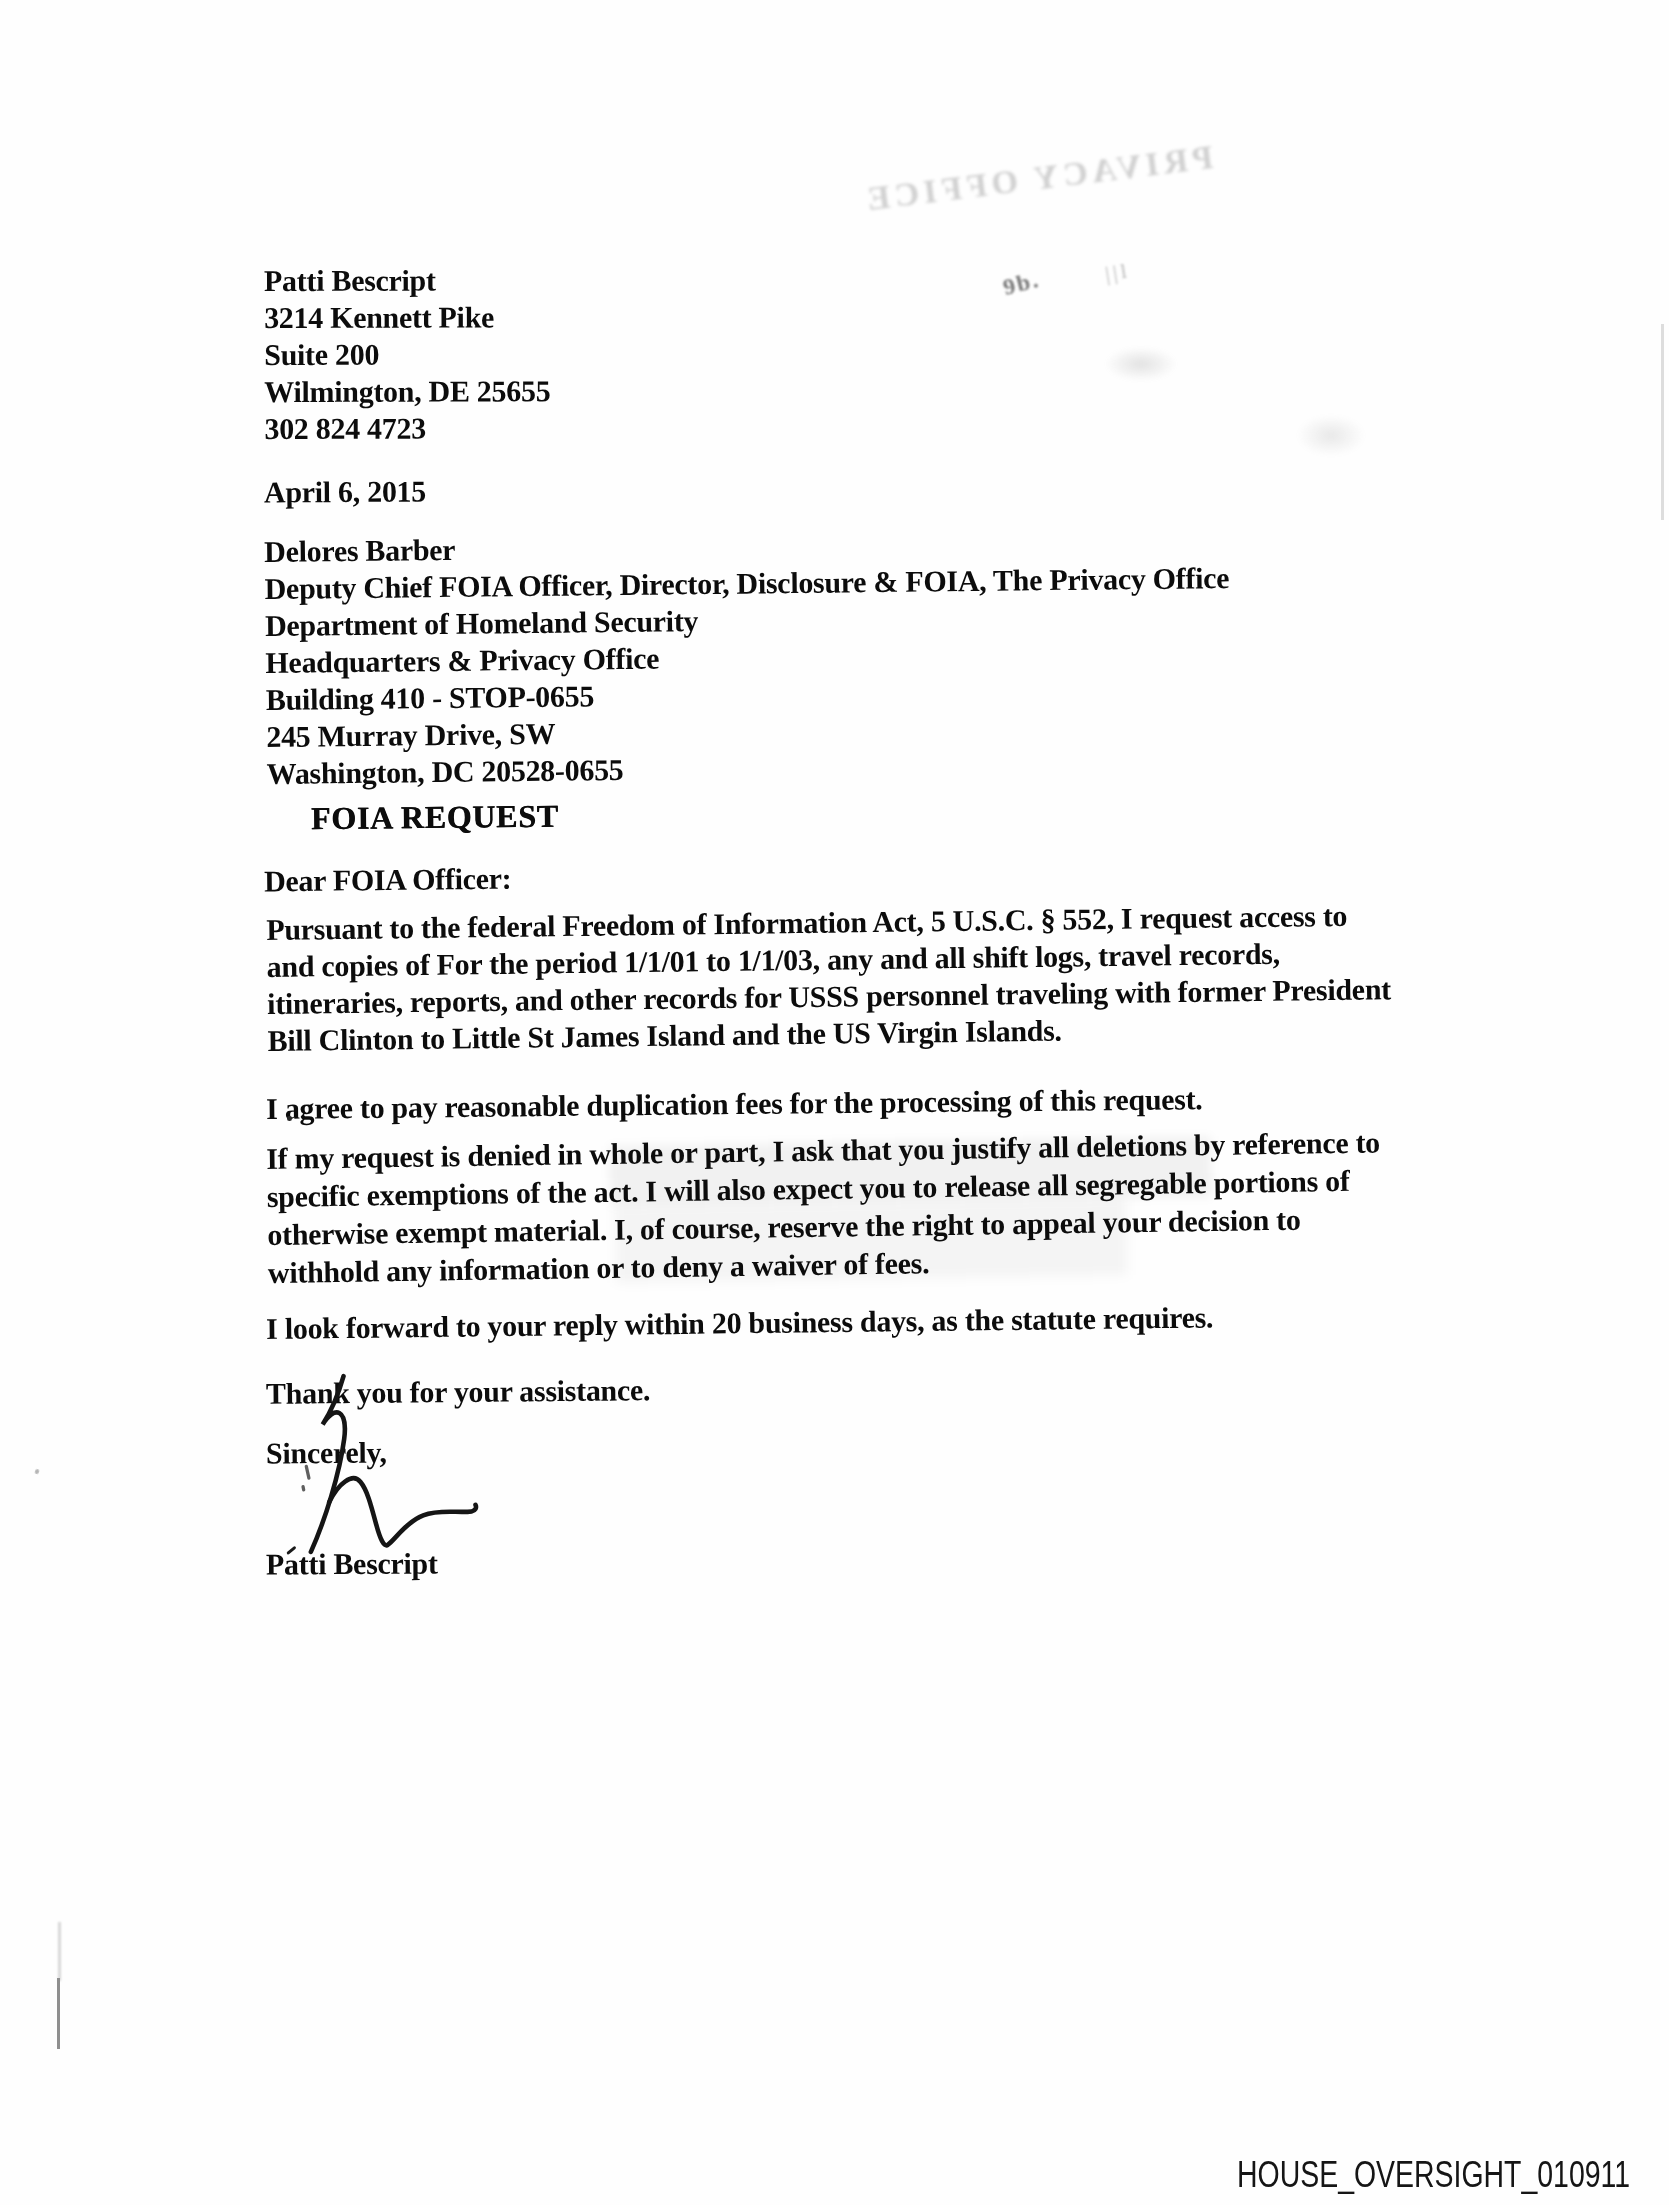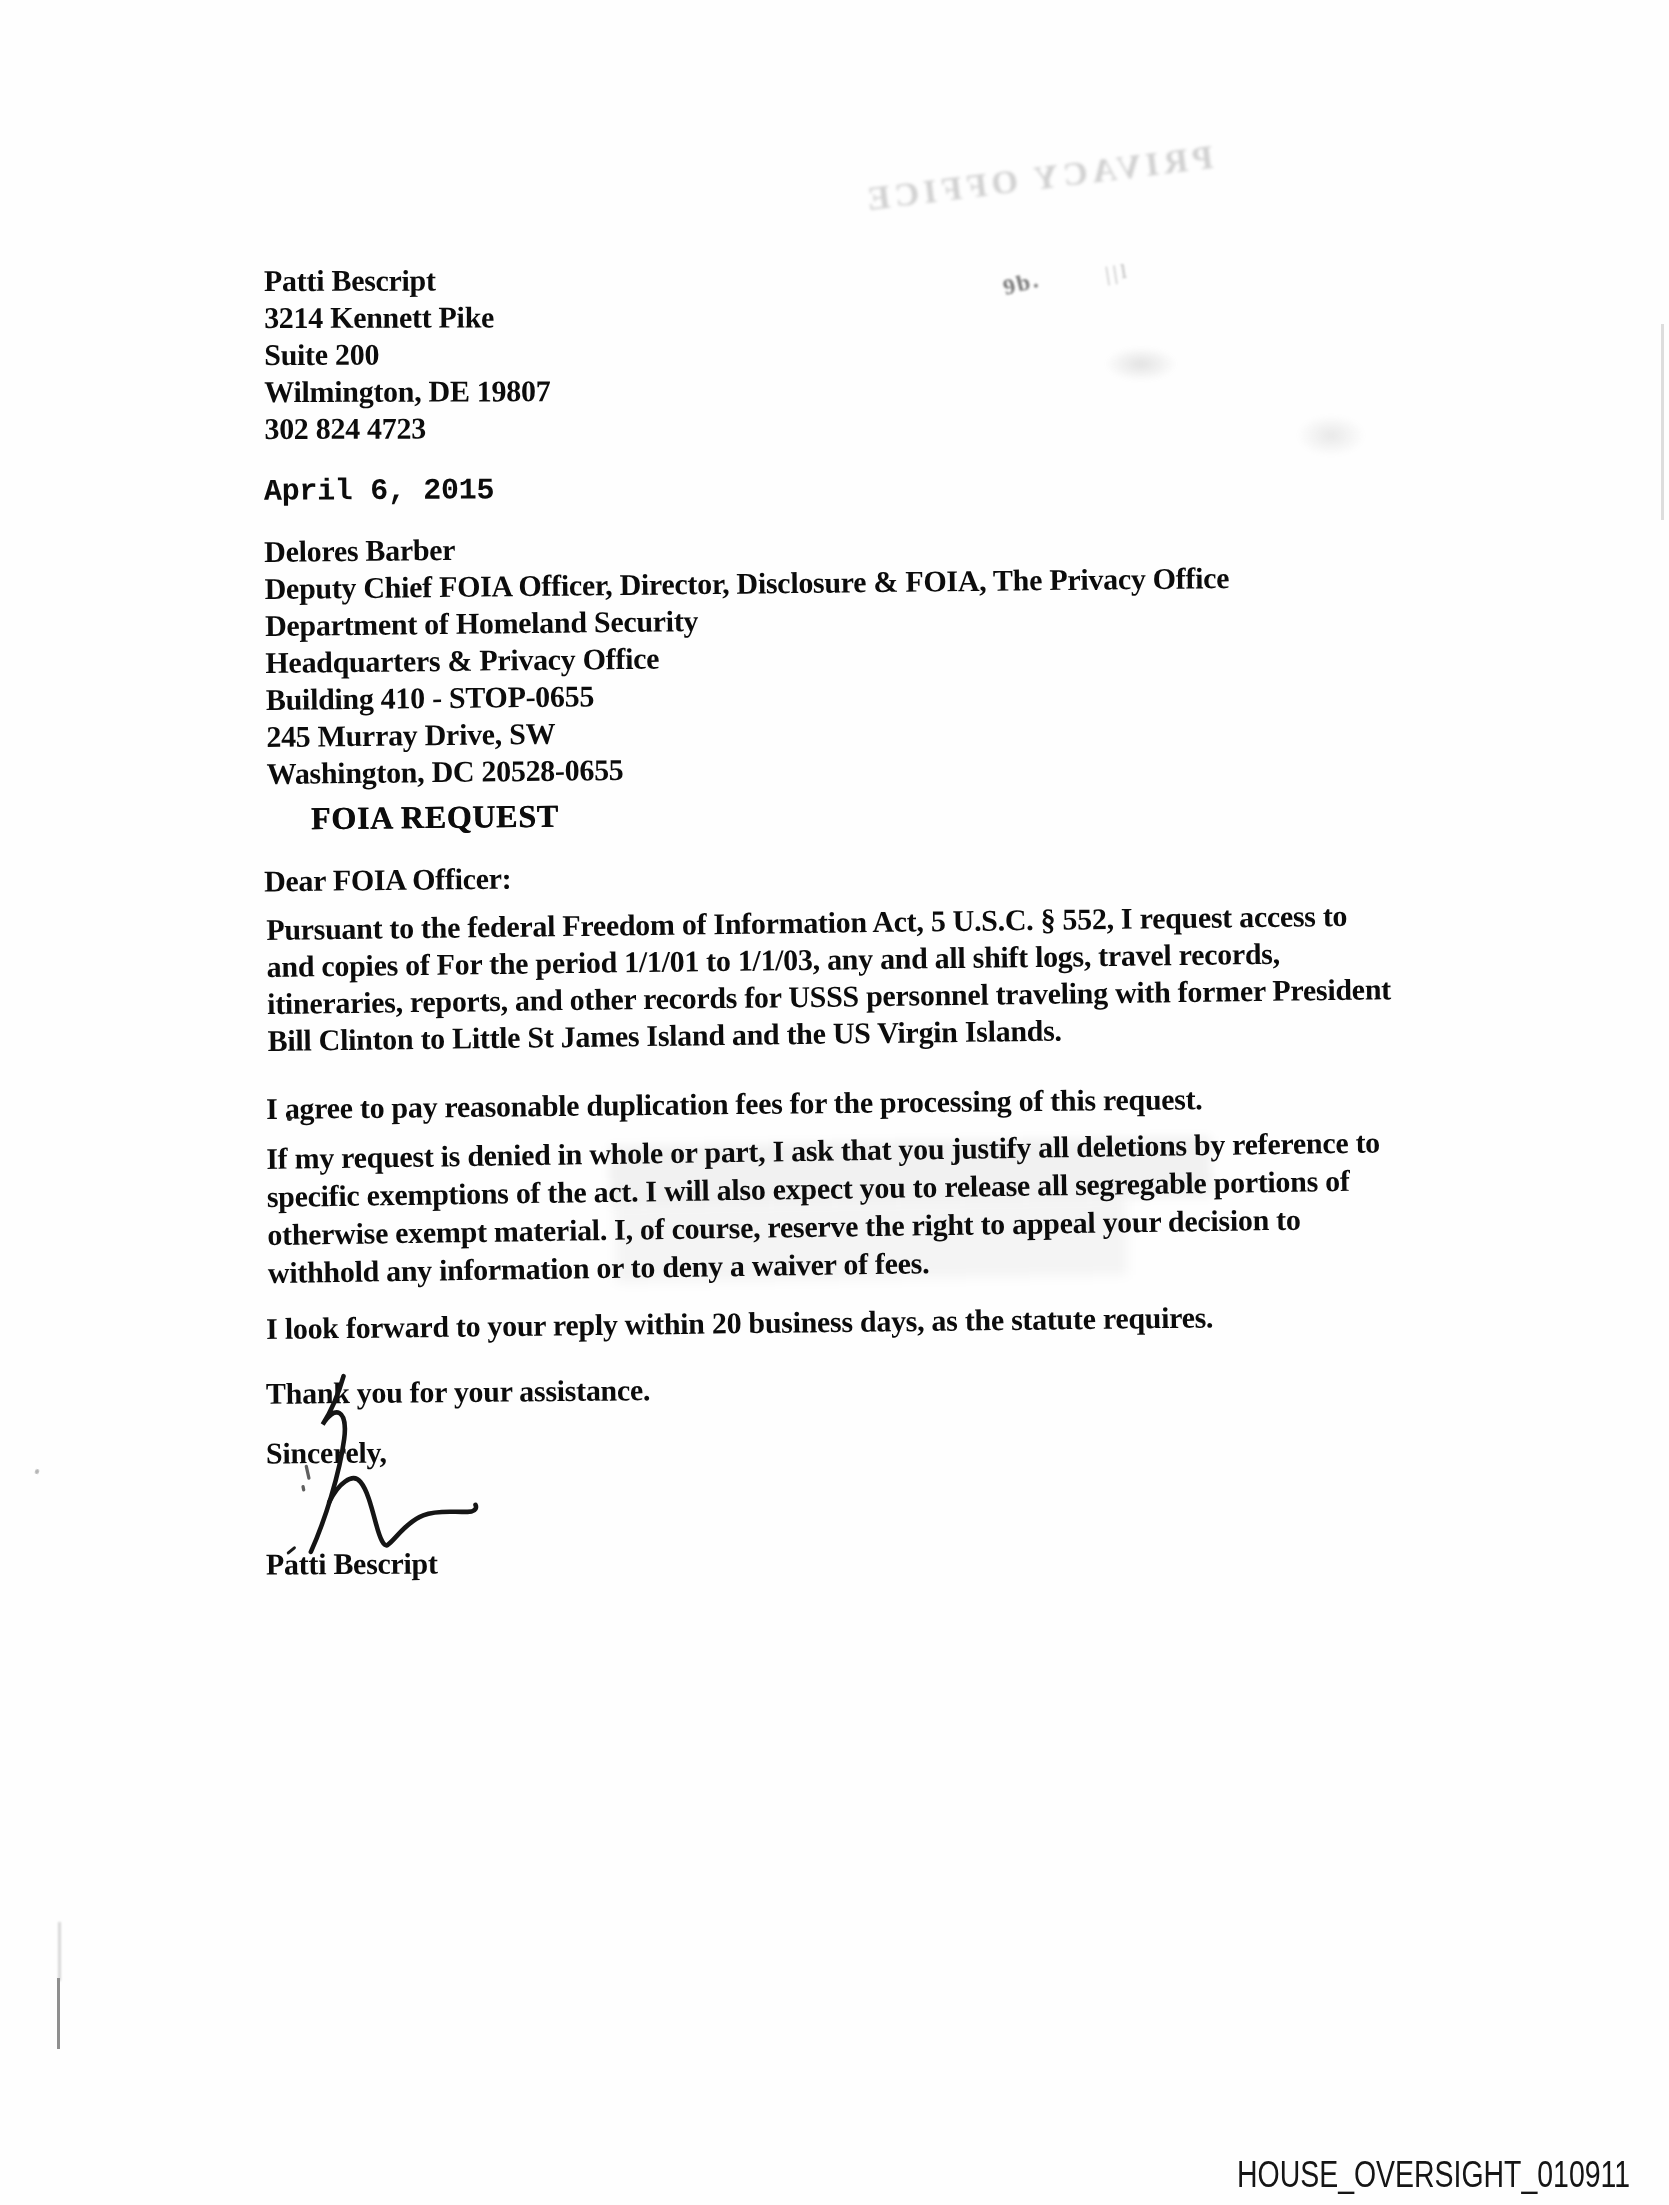--- a/index.html
+++ b/index.html
@@ -2,21 +2,21 @@
 <html style="font-size:10.5px"><head>
 <meta charset="utf-8">
 <style>
   html,body{margin:0;padding:0;background:#ffffff;}
   .page{position:relative;width:1669px;height:2205px;background:#fefefe;overflow:hidden;
         font-family:"Liberation Serif",serif;color:#0c0c0c;}
   .abs{position:absolute;}
   
   .t{font-weight:700;font-size:30px;line-height:37px;letter-spacing:-0.3px;white-space:nowrap;}
   .sender{left:264px;top:262px;transform:rotate(-0.15deg);transform-origin:left top;}
-  .date{left:264px;top:473px;transform:rotate(-0.35deg);font-family:Liberation Mono, monospace;}
+  .date{left:264px;top:473px;transform:rotate(-0.35deg);}
   .recipient{left:264px;top:533px;transform:rotate(-0.65deg);transform-origin:left top;}
   .subject{left:311px;top:799px;font-size:32px;letter-spacing:0.7px;transform:rotate(-0.6deg);
            text-shadow:0.5px 0 0 #0c0c0c;}
   .salutation{left:264px;top:861px;transform:rotate(-0.65deg);}
   .para{transform-origin:left top;}
   .p1{left:266px;top:911px;transform:rotate(-0.75deg);}
   .p2{left:266px;top:1090px;transform:rotate(-0.6deg);}
   .p3{left:266px;top:1140px;line-height:38px;transform:rotate(-0.85deg);}
   .p4{left:266px;top:1310px;transform:rotate(-0.7deg);}
   .thanks{left:266px;top:1373px;transform:rotate(-0.55deg);}
@@ -64,21 +64,21 @@
   <div class="abs stamp-frag">9b.</div>
   <div class="abs stamp-marks">||l</div>
   <div class="abs smudge smudge-a"></div>
   <div class="abs smudge smudge-b"></div>
   <div class="abs edge-sliver"></div>
 
   <div class="abs t sender">
     <div>Patti Bescript</div>
     <div>3214 Kennett Pike</div>
     <div>Suite 200</div>
-    <div>Wilmington, DE 19807</div>
+    <div>Wilmington, DE 25655</div>
     <div>302 824 4723</div>
   </div>
 
   <div class="abs t date">April 6, 2015</div>
 
   <div class="abs t recipient">
     <div>Delores Barber</div>
     <div>Deputy Chief FOIA Officer, Director, Disclosure &amp; FOIA, The Privacy Office</div>
     <div>Department of Homeland Security</div>
     <div>Headquarters &amp; Privacy Office</div>

